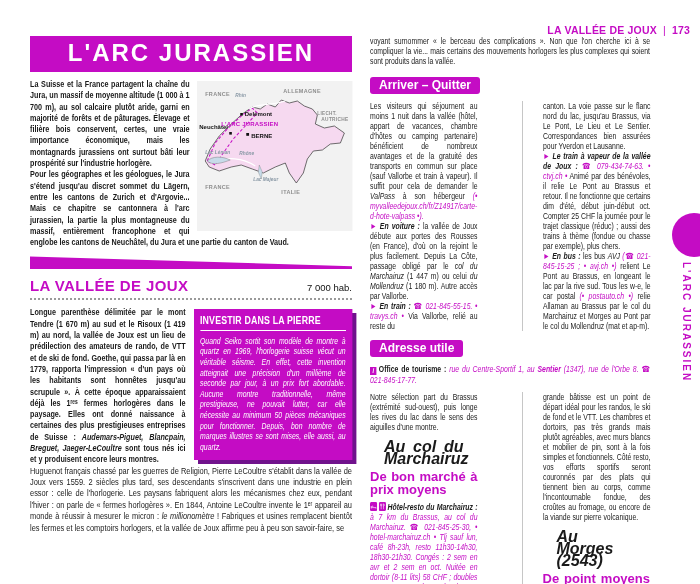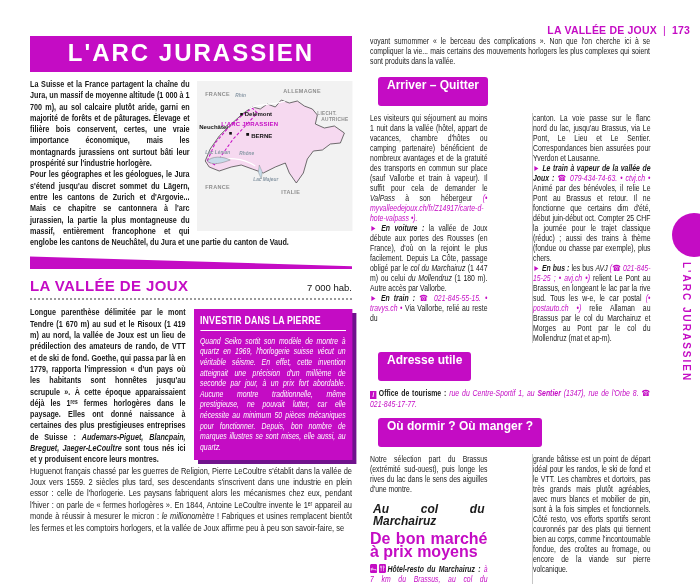--- a/index.html
+++ b/index.html
@@ -43,27 +43,27 @@
     padding:6px 8px 8px;margin:2px 0 5px 10px;box-shadow:5px 4px 0 var(--shadow);}
   .invest-title{font-weight:bold;font-size:11px;letter-spacing:.2px;border-bottom:1.5px solid #fff;
     padding-bottom:3px;margin-bottom:5px;white-space:nowrap;}
   .invest-body{font-style:italic;font-size:8.6px;line-height:10.6px;text-align:justify;}
   .berceau-title{clear:both;color:var(--mag);font-weight:bold;font-size:12px;letter-spacing:.2px;margin:12px 0 8px;}
   .berceau-body-wrap{font-size:9.3px;line-height:11.4px;text-align:justify;hyphens:auto;}
 
   
   .lead{text-align:justify;margin:0 0 9px;hyphens:auto;}
   .section-banner{display:inline-block;background:var(--mag);color:#fff;font-weight:bold;
-    font-size:12px;padding:3px 9px 16px;border-radius:3px;margin:2px 8px 7px;}
+    font-size:12px;padding:3px 9px 4px;border-radius:3px;margin:2px 0 7px;}
   .twocol{display:flex;text-align:justify;gap:36px;}
   .subcol{flex:1 1 0;min-width:0;}
-  .subcol + .subcol{border-left:1px solid #c6c6c6;margin-left:8px;padding-left:0;}
+  .subcol + .subcol{border-left:1px solid #c6c6c6;margin-left:8px;padding-left:20px;}
   .para{margin:0;hyphens:auto;}
-  .place-h{font-weight:bold;font-style:italic;font-size:12px;margin:9px 3px 6px;line-height:12px;}
-  .price-h{color:var(--mag);font-weight:bold;font-size:16px;line-height:12.5px;margin:0 0 6px;}
+  .place-h{font-weight:bold;font-style:italic;font-size:16px;margin:9px 14px 6px;line-height:12px;}
+  .price-h{color:var(--mag);font-weight:bold;font-size:13px;line-height:12.5px;margin:0 0 6px;}
   .block-gap{height:7px;}
 
   
   .b{font-weight:bold;}
   .i{font-style:italic;}
   .bi{font-weight:bold;font-style:italic;}
   .mi{color:var(--mag);font-style:italic;}
   .mbi{color:var(--mag);font-weight:bold;font-style:italic;}
   .arr{color:var(--mag);font-weight:bold;}
 
@@ -169,21 +169,20 @@
 
     <div class="block-gap"></div>
     <div class="section-banner">Adresse utile</div>
     <div class="twocol">
       <div class="subcol">
         <p class="para cond"><span class="info-ic">i</span><span><span class="b">Office de tourisme : </span><span class="mi">rue du Centre-Sportif 1, au </span><span class="mbi">Sentier</span><span class="mi"> (1347), rue de l'Orbe 8. ☎ 021-845-17-77.</span></span></p>
       </div>
     </div>
 
     <div class="block-gap"></div>
-    <div class="section-banner">Où dormir ? Où manger ?</div>
     <div class="twocol">
       <div class="subcol">
         <p class="para cond"><span>Notre sélection part du Brassus (extrémité sud-ouest), puis longe les rives du lac dans le sens des aiguilles d'une montre.</span></p>
         <div class="place-h">Au col du Marchairuz</div>
         <div class="price-h">De bon marché à prix moyens</div>
         <p class="para cond"><span class="ic"><svg width="9" height="9" viewBox="0 0 9 9">
                 <rect width="9" height="9" rx="1.5" fill="#c40cc4"></rect>
                 <path d="M1.5 6.6 V4 M1.5 5.6 H7.5 M7.5 6.6 V5.4 M2.2 4.9 a0.8 0.8 0 0 1 1.6 0" stroke="#fff" stroke-width="0.7" fill="none"></path>
               </svg></span><span class="ic"><svg width="9" height="9" viewBox="0 0 9 9">
                 <rect width="9" height="9" rx="1.5" fill="#c40cc4"></rect>

